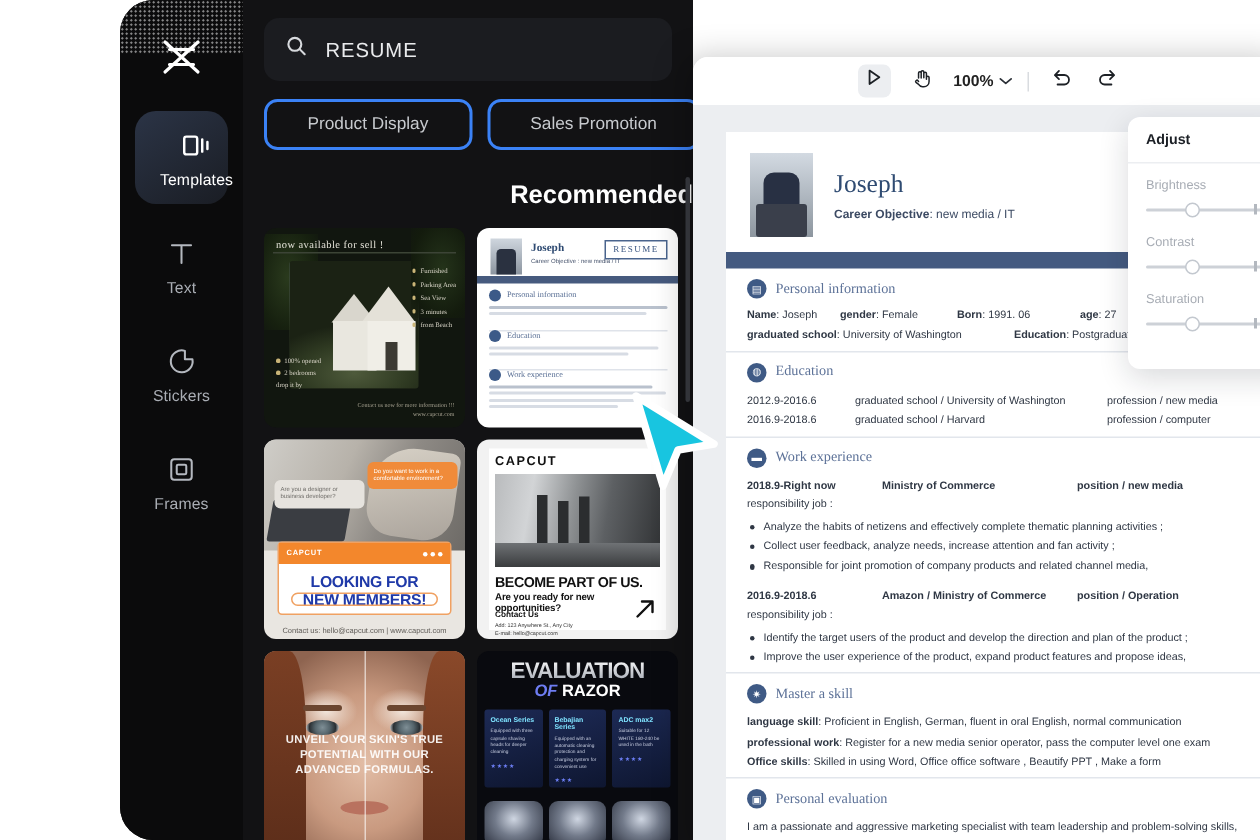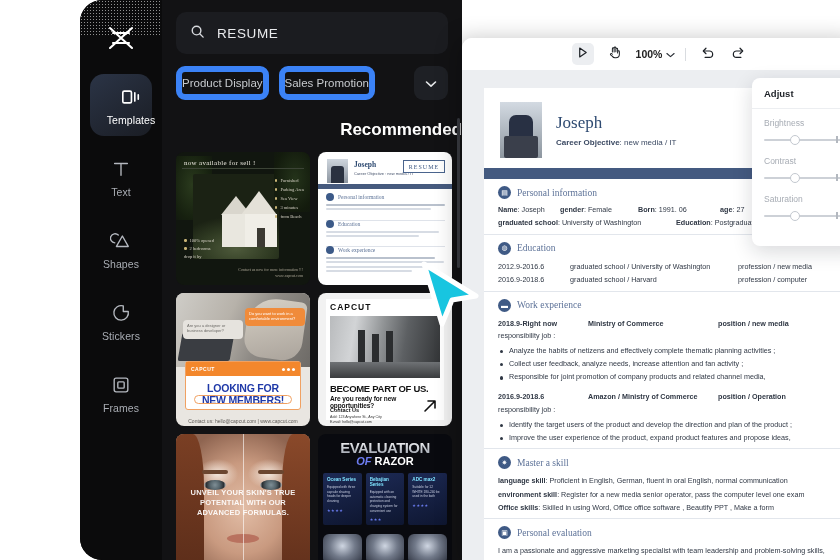--- a/index.html
+++ b/index.html
@@ -37,22 +37,22 @@
     position: absolute; left: 82px; top: 0; width: 300px; height: 560px;
     background: #121214; overflow: hidden;
   }
   .search {
     margin: 12px 14px 0 14px; height: 42px; background: #1b1c20; border-radius: 10px;
     display: flex; align-items: center; padding: 0 14px; gap: 12px;
   }
   .search-txt { font-size: 13.5px; color: #e9eaec; letter-spacing: .6px; font-weight: 500; }
   .chips { margin: 12px 14px 0 14px; display: flex; gap: 10px; align-items:center; }
   .chip {
-    height: 34px; border: 6px solid #3b82f6; border-radius: 9px; color: #c7cace;
-    font-size: 11.5px; display:flex; align-items:center; padding: 0 0; white-space: nowrap; cursor:pointer;
+    height: 34px; border: 2px solid #3b82f6; border-radius: 9px; color: #c7cace;
+    font-size: 11.5px; display:flex; align-items:center; padding: 0 27px; white-space: nowrap; cursor:pointer;
   }
   .chip-more {
     height: 34px; width: 34px; background:#1e2025; border-radius: 9px; display:flex;
     align-items:center; justify-content:center; margin-left:auto; cursor:pointer;
   }
   .sec-title { margin: 20px 0 0 14px; font-size: 17px; font-weight: 700; color: #fff; text-align: right; }
   .grid { margin: 12px 10px 0 14px; display: grid; grid-template-columns: 1fr 1fr; gap: 8px; }
   .card { position: relative; border-radius: 8px; overflow: hidden; height: 133px; background:#222; cursor:pointer; }
 
   .scrollbar { position:absolute; right:2px; top:118px; width:3px; height:150px; background:#3a3c42; border-radius:2px; }
@@ -254,29 +254,20 @@
 
         <div class="rail-item">
           <span class="rail-ico">
             <svg width="20" height="20" viewBox="0 0 22 22" fill="none" stroke="#b4b8bf" stroke-width="1.5" stroke-linecap="round">
               <path d="M4 5h14M11 5v13"></path>
             </svg>
           </span>
           <span class="rail-lbl">Text</span>
         </div>
 
-        <div class="rail-item">
-          <span class="rail-ico">
-            <svg width="22" height="20" viewBox="0 0 24 22" fill="none" stroke="#b4b8bf" stroke-width="1.5" stroke-linecap="round" stroke-linejoin="round">
-              <path d="M9 4.5A5 5 0 1 0 5.2 13"></path>
-              <path d="M13.5 5.5 20 17H7z"></path>
-            </svg>
-          </span>
-          <span class="rail-lbl">Shapes</span>
-        </div>
 
         <div class="rail-item">
           <span class="rail-ico">
             <svg width="20" height="20" viewBox="0 0 22 22" fill="none" stroke="#b4b8bf" stroke-width="1.5" stroke-linejoin="round">
               <path d="M13.5 3.2A8 8 0 1 0 19 9.3h-5.5z"></path>
             </svg>
           </span>
           <span class="rail-lbl">Stickers</span>
         </div>
 
@@ -631,21 +622,21 @@
             <li>Improve the user experience of the product, expand product features and propose ideas,</li>
           </ul>
         </div>
 
         <div class="blk">
           <div class="blk-h">
             <span class="bico">✷</span>
             <span class="blk-t">Master a skill</span>
           </div>
           <div class="rowline"><b>language skill</b><span>: Proficient in English, German, fluent in oral English, normal communication</span></div>
-          <div class="rowline"><b>environment skill</b><span>: Register for a new media senior operator, pass the computer level one exam</span></div>
+          <div class="rowline"><b>professional work</b><span>: Register for a new media senior operator, pass the computer level one exam</span></div>
           <div class="rowline"><b>Office skills</b><span>: Skilled in using Word, Office office software , Beautify PPT , Make a form</span></div>
         </div>
 
         <div class="blk">
           <div class="blk-h">
             <span class="bico">▣</span>
             <span class="blk-t">Personal evaluation</span>
           </div>
           <div class="rowline" style="max-width:336px">I am a passionate and aggressive marketing specialist with team leadership and problem-solving skills, strong time management skills, strong analytical thinking and planning skills, and strong resistance to stress and adaptability,</div>
         </div>

